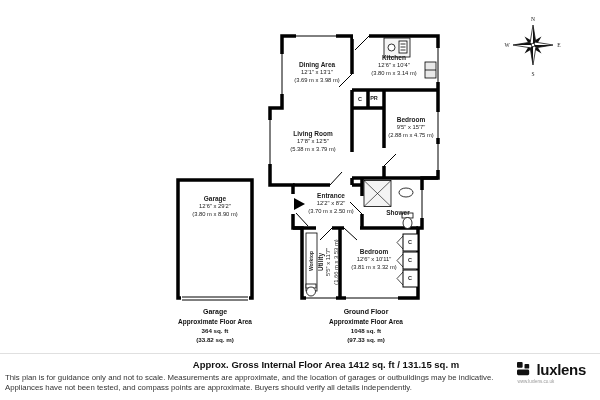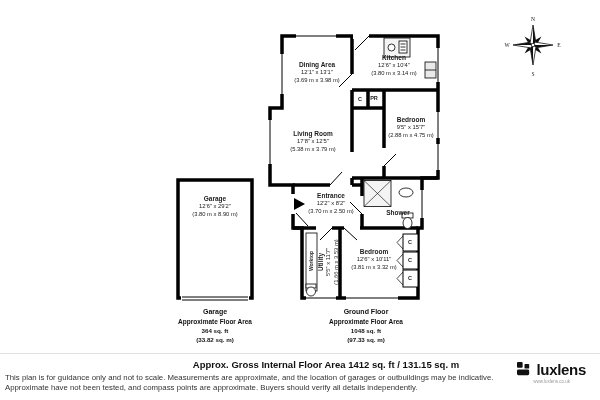--- a/index.html
+++ b/index.html
@@ -19,21 +19,21 @@
   .area-title{font-size:7px;font-weight:bold;}
   .area-sub{font-size:6.5px;font-weight:bold;}
   .area-val{font-size:6.2px;font-weight:bold;}
   .footer{position:absolute;left:0;top:353px;width:600px;height:47px;
     border-top:1px solid #e0e0e0;background:#fff;}
   .footer-total{position:absolute;left:0;top:5px;width:600px;text-align:center;
     font-size:9.5px;font-weight:bold;color:#111;padding-left:26px;}
   .disc{position:absolute;left:5px;width:580px;text-align:left;font-size:7.8px;color:#333;}
   .disc.l1{top:19px;}
   .disc.l2{top:29px;}
-  .logo{position:absolute;right:14px;top:7px;text-align:center;}
+  .logo{position:absolute;right:14px;top:7px;text-align:left;}
   .logo-row{display:flex;align-items:center;gap:4px;}
   .logo-word{font-size:15px;font-weight:bold;color:#111;letter-spacing:-0.3px;}
   .logo-url{font-size:4.5px;color:#999;margin-top:1px;}
   .compass-letter{font-size:5.5px;font-family:"Liberation Serif",serif;fill:#222;}
 </style>
 </head>
 <body>
 
 <div class="plan">
 
@@ -209,21 +209,21 @@
     <div class="area-title">Ground Floor</div>
     <div class="area-sub">Approximate Floor Area</div>
     <div class="area-val">1048 sq. ft</div>
     <div class="area-val">(97.33 sq. m)</div>
   </div>
 </div>
 
 <div class="footer">
   <div class="footer-total">Approx. Gross Internal Floor Area 1412 sq. ft / 131.15 sq. m</div>
   <div class="disc l1">This plan is for guidance only and not to scale. Measurements are approximate, and the location of garages or outbuildings may be indicative.</div>
-  <div class="disc l2">Approximate have not been tested, and compass points are approximate. Buyers should verify all details independently.</div>
+  <div class="disc l2">Appliances have not been tested, and compass points are approximate. Buyers should verify all details independently.</div>
   <div class="logo">
     <div class="logo-row">
       <svg width="15" height="15" viewBox="0 0 16 16">
         <rect x="0" y="0" width="6" height="6" rx="1" fill="#111"></rect>
         <rect x="8" y="2" width="5" height="5" rx="1" fill="#111"></rect>
         <rect x="0" y="8" width="13" height="6" rx="1.5" fill="#111"></rect>
       </svg>
       <span class="logo-word">luxlens</span>
     </div>
     <div class="logo-url">www.luxlens.co.uk</div>

